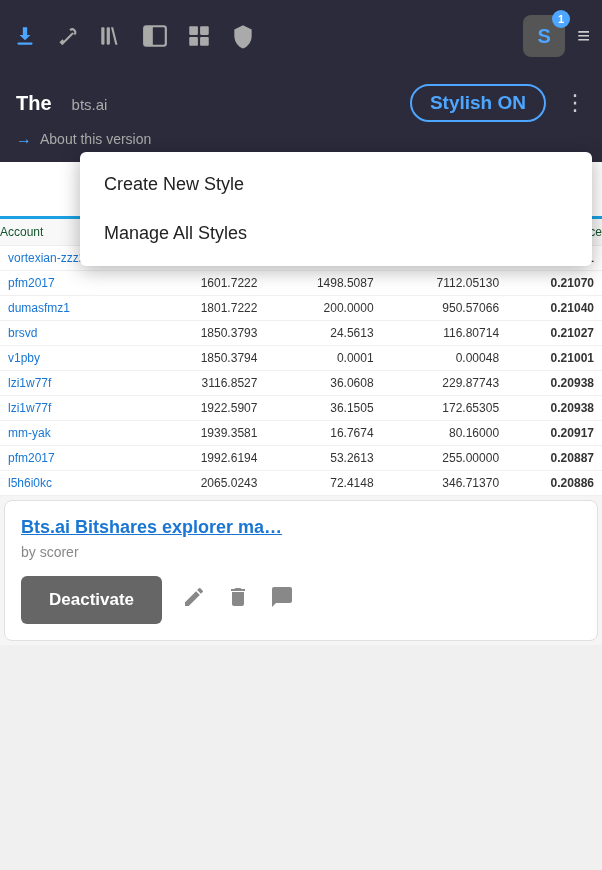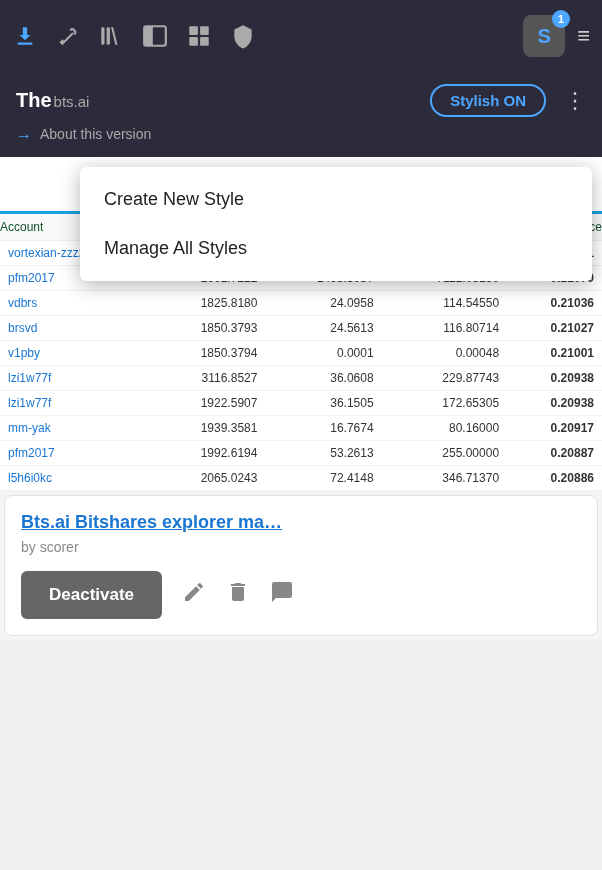--- a/index.html
+++ b/index.html
@@ -78,21 +78,21 @@
       align-items: center;
       justify-content: space-between;
       position: relative;
     }
     .stylish-on-btn {
       background: transparent;
       border: 2px solid #4da6ff;
       color: #4da6ff;
       border-radius: 20px;
       padding: 6px 18px;
-      font-size: 15px;
+      font-size: 19px;
       font-weight: bold;
       cursor: pointer;
     }
     .three-dots {
       color: #ccc;
       font-size: 22px;
       cursor: pointer;
       margin-left: 10px;
     }
 
@@ -110,21 +110,21 @@
     }
     .about-link {
       color: #aaa;
       font-size: 14px;
       text-decoration: none;
     }
 
     
     .dropdown-overlay {
       position: absolute;
-      top: 95px;
+      top: 80px;
       left: 80px;
       right: 10px;
       background: white;
       border-radius: 6px;
       box-shadow: 0 4px 20px rgba(0,0,0,0.3);
       z-index: 100;
       padding: 8px 0;
     }
     .dropdown-item {
       padding: 14px 24px;
@@ -291,21 +291,21 @@
       <div class="stylish-badge">1</div>
     </div>
     <div class="hamburger-icon">≡</div>
   </div>
 </div>
 
 <div style="background:#2b2b3b; position:relative;">
 
   <div class="header-area">
     <div>
-      <div style="display:flex;align-items:baseline;gap:2px;">
+      <div style="display:flex;align-items:baseline;gap:20px;">
         <span style="color:white;font-size:20px;font-weight:bold;">The</span>
         <span style="color:#aaa;font-size:15px;">bts.ai</span>
       </div>
     </div>
     <div style="display:flex;align-items:center;gap:8px;">
       <button class="stylish-on-btn">Stylish ON</button>
       <span class="three-dots">⋮</span>
     </div>
   </div>
 
@@ -348,25 +348,25 @@
           <td class="val-green">0.21071</td>
         </tr>
         <tr>
           <td><a class="link-blue" href="#">pfm2017</a></td>
           <td>1601.7222</td>
           <td>1498.5087</td>
           <td>7112.05130</td>
           <td class="val-green">0.21070</td>
         </tr>
         <tr>
-          <td><a class="link-blue" href="#">vdbrs</a></td>
-          <td>1825.8180</td>
-          <td>24.0958</td>
-          <td>114.54550</td>
-          <td class="val-green">0.21036</td>
+          <td><a class="link-blue" href="#">dumasfmz1</a></td>
+          <td>1801.7222</td>
+          <td>200.0000</td>
+          <td>950.57066</td>
+          <td class="val-green">0.21040</td>
         </tr>
         <tr>
           <td><a class="link-blue" href="#">brsvd</a></td>
           <td>1850.3793</td>
           <td>24.5613</td>
           <td>116.80714</td>
           <td class="val-green">0.21027</td>
         </tr>
         <tr>
           <td><a class="link-blue" href="#">v1pby</a></td>

